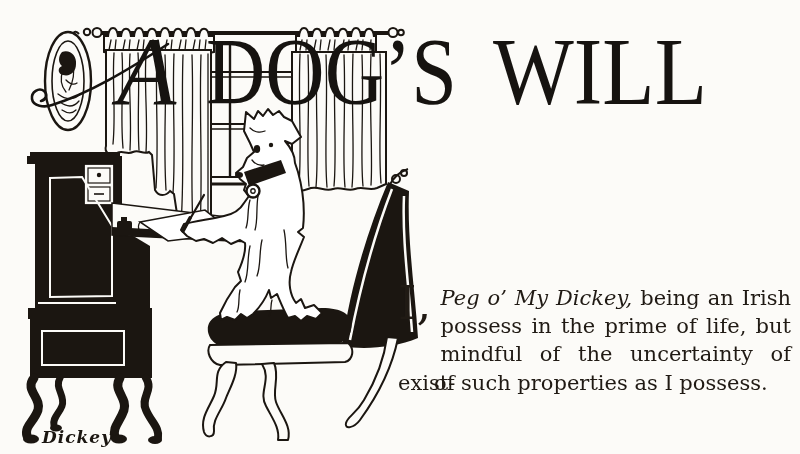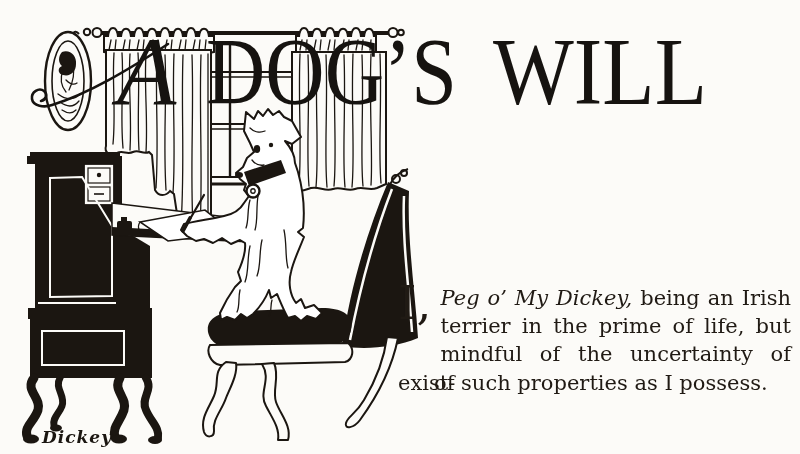--- a/index.html
+++ b/index.html
@@ -219,18 +219,18 @@
   </g>
 
   <text class="sig" x="42" y="443">Dickey</text>
 </svg>
 
 <div class="bodytext">
   <div class="dropcap">I,</div>
   <div class="line">
     <span class="it">Peg o’ My Dickey,</span><span>being an Irish</span>
   </div>
-  <div class="line">terrier in the prime of life, but</div>
+  <div class="line">possess in the prime of life, but</div>
   <div class="line">mindful of the uncertainty of exist-</div>
   <div class="line last">of such properties as I possess.</div>
 </div>
 
 </div>
 
 </body></html>

